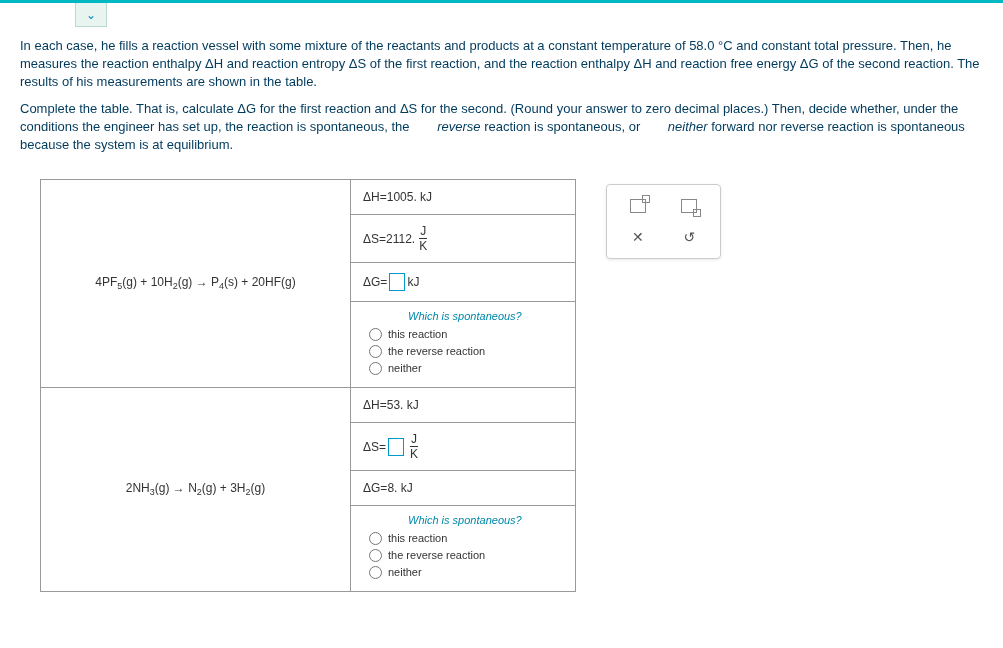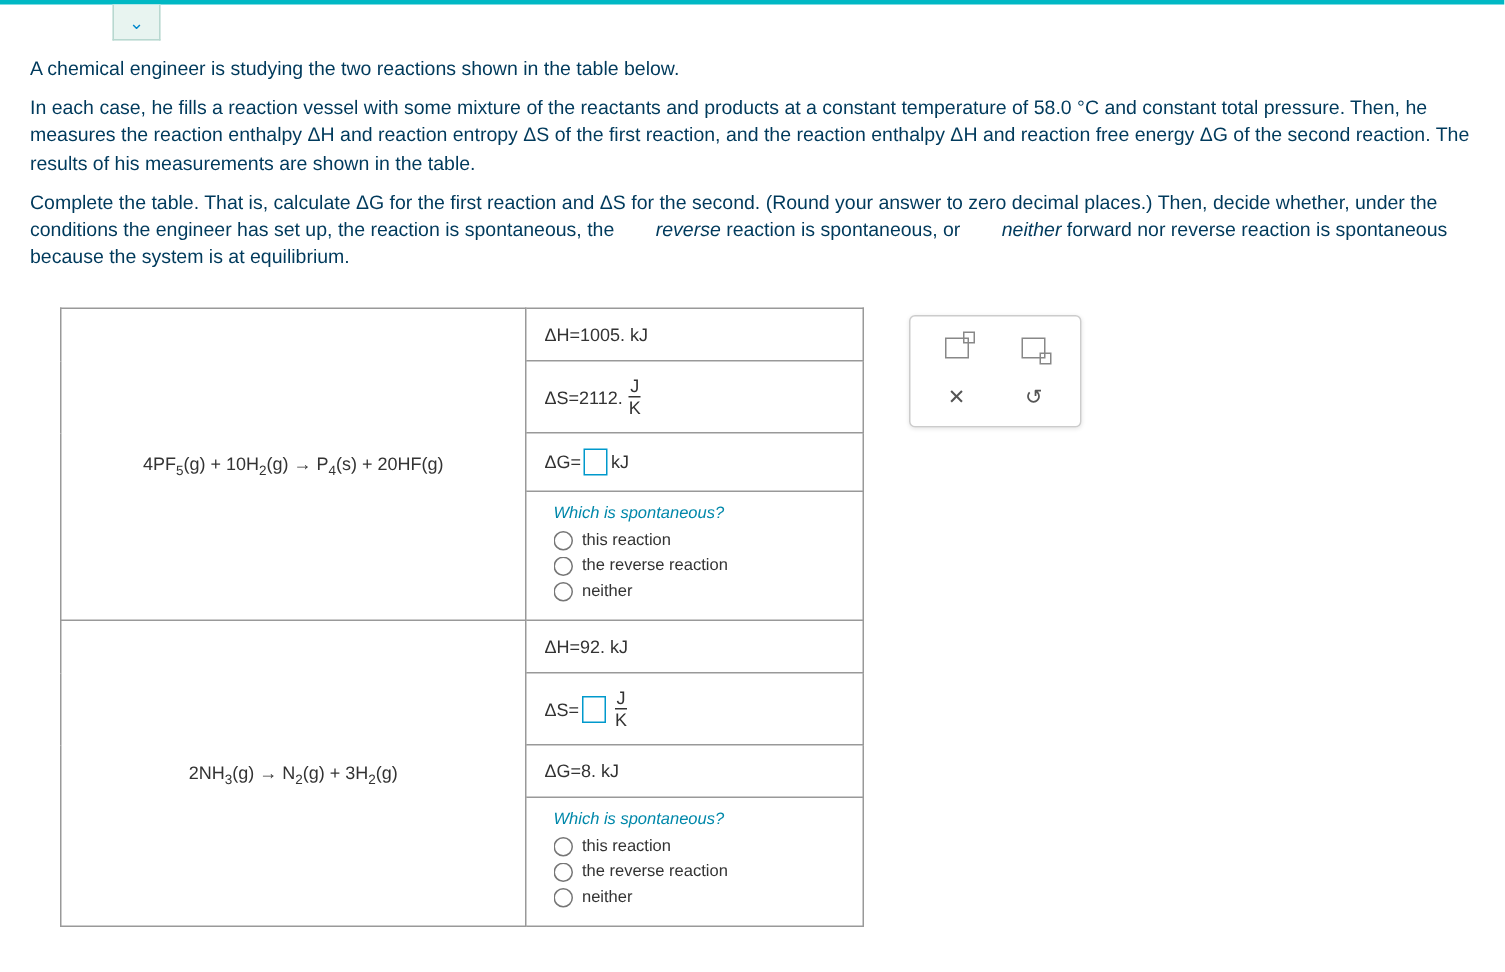--- a/index.html
+++ b/index.html
@@ -66,20 +66,21 @@
     }
     .spont-block {
       padding: 8px 14px 8px 18px;
       font-size: 11px;
     }
     .spont-title {
       font-style: italic;
       color: #0088aa;
       margin-bottom: 6px;
       font-size: 11px;
+      margin-left: 39px;
     }
     .radio-row {
       display: flex;
       align-items: flex-start;
       gap: 6px;
       margin: 4px 0;
       font-size: 11px;
     }
     .radio-row input { margin: 0; }
     .input-box {
@@ -146,21 +147,20 @@
 
 
 
 <div class="top-bar"></div>
 <div class="dropdown-tab">
   <span class="chevron">⌄</span>
 </div>
 
 <div class="content">
   <div class="problem-text">
-    <p>A chemical engineer is studying the two reactions shown in the table below.</p>
     <p>
       <span>In each case, he fills a reaction vessel with some mixture of the reactants and products at a constant temperature of </span><span>58.0 °C</span><span> and constant total pressure. Then, he measures the reaction enthalpy </span><span>ΔH</span><span> and reaction entropy </span><span>ΔS</span><span> of the first reaction, and the reaction enthalpy </span><span>ΔH</span><span> and reaction free energy </span><span>ΔG</span><span> of the second reaction. The results of his measurements are shown in the table.</span>
     </p>
     <p>
       <span>Complete the table. That is, calculate </span><span>ΔG</span><span> for the first reaction and </span><span>ΔS</span><span> for the second. (Round your answer to zero decimal places.) Then, decide whether, under the conditions the engineer has set up, the reaction is spontaneous, the </span><span class="italic">reverse</span><span> reaction is spontaneous, or </span><span class="italic">neither</span><span> forward nor reverse reaction is spontaneous because the system is at equilibrium.</span>
     </p>
   </div>
 
   <div class="main-area">
     <table class="data-table">
@@ -222,21 +222,21 @@
       </tr>
 
       <tr>
         <td class="reaction-cell" rowspan="4">
           <span>2NH</span><span class="sub-txt">3</span><span>(g) → N</span><span class="sub-txt">2</span><span>(g) + 3H</span><span class="sub-txt">2</span><span>(g)</span>
         </td>
         <td class="values-cell">
           <div class="value-row">
             <span>ΔH</span>
                 <span> = </span>
-                <span>92. kJ</span>
+                <span>53. kJ</span>
           </div>
         </td>
       </tr>
       <tr>
         <td class="values-cell">
           <div class="value-row">
             <span>ΔS</span>
                 <span> = </span>
             <span class="input-box"></span>
             <span class="fraction">

